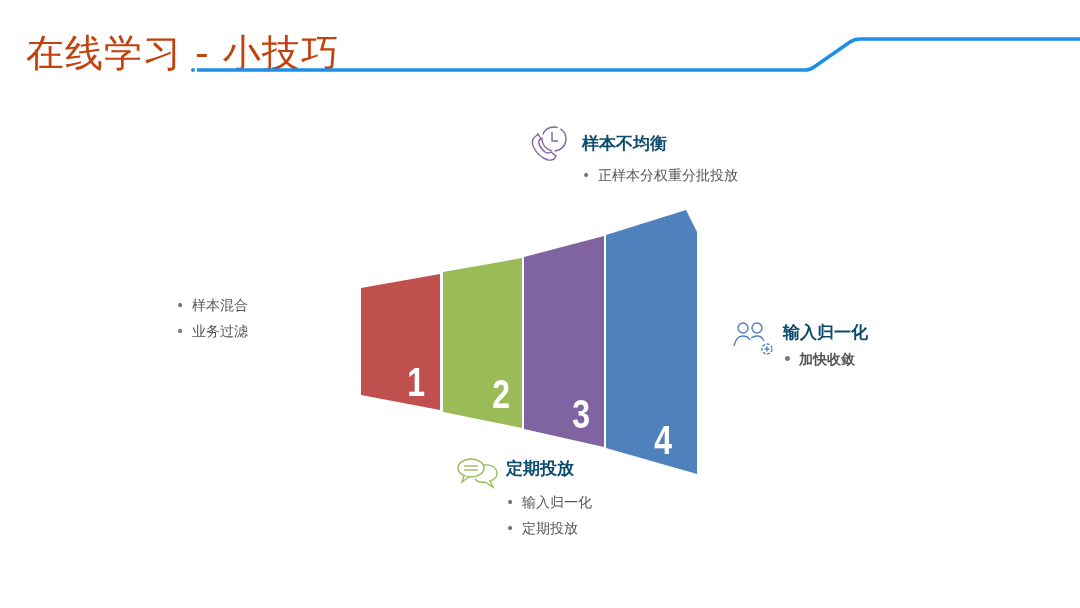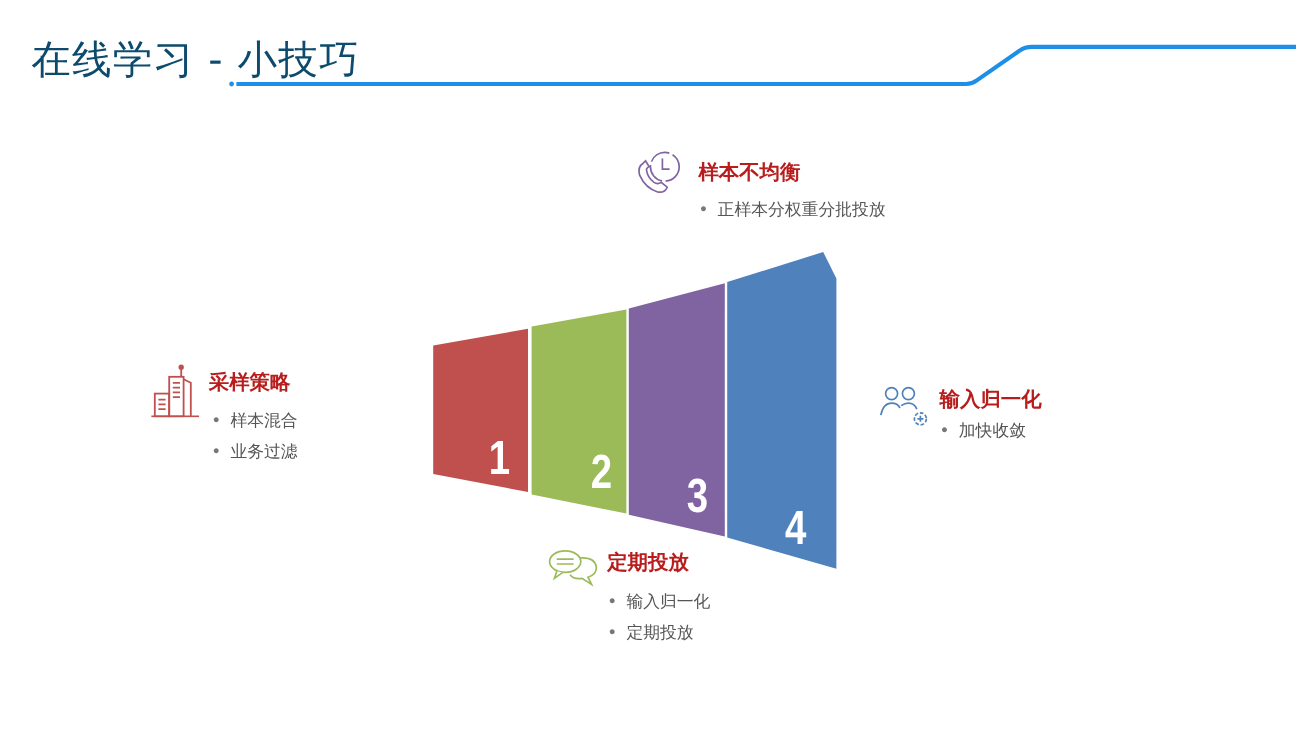--- a/index.html
+++ b/index.html
@@ -1,24 +1,24 @@
 <!DOCTYPE html>
 <html><head>
 <meta charset="utf-8">
 <style>
   html, body { margin:0; padding:0; }
   body { width:1080px; height:608px; background:#ffffff; position:relative; overflow:hidden;
          font-family:"DejaVu Sans", "Liberation Sans", sans-serif; color:#404040; }
-  .title { position:absolute; left:26px; top:28px; font-size:33px; color:#0c4a6e; letter-spacing:1px; white-space:nowrap; }
+  .title { position:absolute; left:26px; top:28px; font-size:38px; color:#c2410c; letter-spacing:1px; white-space:nowrap; }
   .deco-line { position:absolute; left:0; top:0; }
   .funnel { position:absolute; left:0; top:0; }
   .num { position:absolute; color:#ffffff; font-family:"Liberation Sans", sans-serif; font-weight:bold; font-size:40px; transform:scaleX(0.8); }
   .block { position:absolute; }
   .block .head { display:flex; align-items:center; }
-  .block .heading { font-weight:bold; font-size:17px; color:#b91c1c; margin-left:8px; white-space:nowrap; }
+  .block .heading { font-weight:bold; font-size:17px; color:#0c4a6e; margin-left:8px; white-space:nowrap; }
   .block ul { list-style:none; margin:0; padding:0; }
   .block li { font-size:14px; color:#555555; line-height:26px; white-space:nowrap; position:relative; padding-left:16px; }
   .block li::before { content:"•"; position:absolute; left:0; color:#777; }
   .icon svg { display:block; }
 </style>
 </head>
 <body>
 
 <div class="title">在线学习 - 小技巧</div>
 
@@ -32,42 +32,20 @@
   <polygon points="443,272 522,258 522,428 443,412" fill="#9bbb59"></polygon>
   <polygon points="524,257 604,236 604,447 524,429" fill="#8064a2"></polygon>
   <polygon points="606,235 686,210 697,232 697,474 606,448" fill="#4f81bd"></polygon>
 </svg>
 <div class="num" style="left:405px; top:360px;">1</div>
 <div class="num" style="left:490px; top:372px;">2</div>
 <div class="num" style="left:570px; top:392px;">3</div>
 <div class="num" style="left:652px; top:418px;">4</div>
 
 <div class="block" style="left:126px; top:302px;">
-  <div class="head">
-    <span class="icon">
-      <svg width="40" height="46" viewBox="0 0 40 46">
-        <g stroke="#c0504d" stroke-width="1.5" fill="none">
-          <line x1="0" y1="45" x2="40" y2="45"></line>
-          <rect x="3" y="26" width="12" height="19"></rect>
-          <line x1="6" y1="31" x2="12" y2="31"></line>
-            <line x1="6" y1="35" x2="12" y2="35"></line>
-            <line x1="6" y1="39" x2="12" y2="39"></line>
-          <rect x="15" y="12" width="12" height="33"></rect>
-          <line x1="18" y1="17" x2="24" y2="17"></line>
-            <line x1="18" y1="21" x2="24" y2="21"></line>
-            <line x1="18" y1="25" x2="24" y2="25"></line>
-            <line x1="18" y1="29" x2="24" y2="29"></line>
-          <path d="M27 14 L33 17 L33 45"></path>
-          <line x1="25" y1="12" x2="25" y2="5"></line>
-          <circle cx="25" cy="4" r="1.5" fill="#c0504d"></circle>
-        </g>
-      </svg>
-    </span>
-    <span class="heading" style="margin-top:-14px;">采样策略</span>
-  </div>
   <ul style="margin-left:50px; margin-top:-10px;">
     <li>样本混合</li>
     <li>业务过滤</li>
   </ul>
 </div>
 
 <div class="block" style="left:530px; top:124px;">
   <div class="head">
     <span class="icon">
       <svg width="40" height="38" viewBox="0 0 40 38">
@@ -95,21 +73,21 @@
           <path d="M1 28 Q3 18 10 18 Q15 18 17 22"></path>
           <path d="M18 20 Q21 18 24 18 Q29 18 31 23"></path>
           <circle cx="34" cy="31" r="5" stroke-dasharray="3 1.5"></circle>
           <line x1="31.5" y1="31" x2="36.5" y2="31"></line>
             <line x1="34" y1="28.5" x2="34" y2="33.5"></line>
         </g>
       </svg>
     </span>
     <span class="heading" style="margin-left:6px; margin-top:-14px;">输入归一化</span>
   </div>
-  <ul style="margin-left:50px; margin-top:-14px;">
+  <ul style="margin-left:50px; margin-top:-14px;font-weight:bold;">
     <li>加快收敛</li>
   </ul>
 </div>
 
 <div class="block" style="left:456px; top:455px;">
   <div class="head">
     <span class="icon">
       <svg width="44" height="36" viewBox="0 0 44 36">
         <g stroke="#9bbb59" stroke-width="1.4" fill="none">
           <path d="M27 10 Q40 9 41 18 Q41 24 34 26 L37 32 L29 27 Q22 28 19 24"></path>

